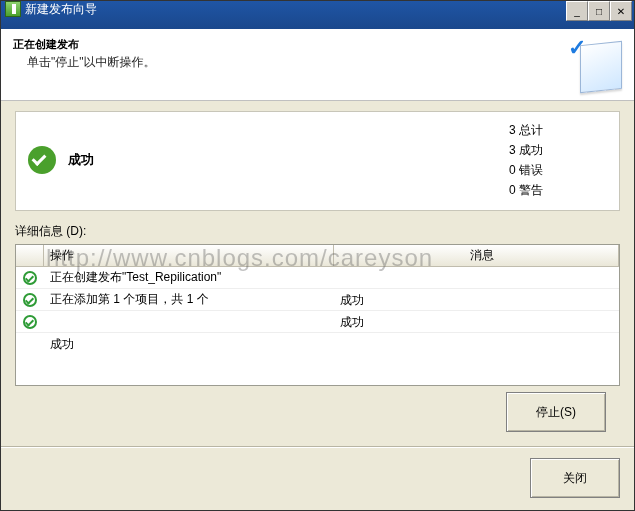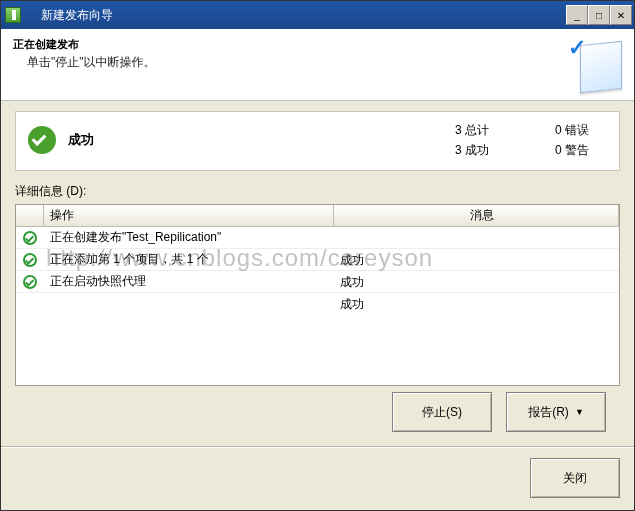--- a/index.html
+++ b/index.html
@@ -12,23 +12,21 @@
     height: 511px;
     overflow: hidden;
     border: 1px solid #333;
   }
   
   .titlebar {
     height: 28px;
     background: linear-gradient(#1f55a5, #1a478c);
     color: #fff;
     display: flex;
-    align-items: center;
     padding: 0 2px 0 4px;
-    gap: 16px;
   }
   .title-icon {
     width: 16px; height: 16px;
     background: linear-gradient(#8fd36f, #4aa02c);
     border: 1px solid #2e6619;
     margin-right: 4px;
     position: relative;
   }
   .title-icon::before{
     content:""; position:absolute; top:2px; left:6px; width:4px; height:10px; background:#fff;
@@ -98,21 +96,21 @@
     position:relative;
   }
   .succ-icon::after{
     content:""; position:absolute;
     left:7px; top:12px;
     width:5px; height:10px;
     border:solid #fff; border-width:0 3px 3px 0;
     transform: rotate(45deg); margin-top:-6px;
   }
   .succ-label { font-weight:bold; font-size:13px; flex:1; }
-  .stats { display:flex; }
+  .stats { display:flex;flex-direction:column; }
   .stats-col { display:flex; flex-direction:column; margin-right: 66px; font-size:12px; line-height:20px;}
   .stats-col:last-child{ margin-right: 20px;}
   .stats-col span{ white-space:nowrap; }
 
   .detail-label { margin-top: 12px; margin-bottom: 4px; font-size:12px; }
 
   .grid {
     border: 1px solid #9c9c91;
     background:#fff;
     flex:1;
@@ -263,34 +261,29 @@
               <div class="small-check"></div>
             </div>
           <div class="cell col-op">正在添加第 1 个项目，共 1 个</div>
           <div class="cell col-st">成功</div>
           <div class="cell col-msg"></div>
         </div>
         <div class="row">
           <div class="cell cell-icon">
               <div class="small-check"></div>
             </div>
-          <div class="cell col-op">正在启动快照代理</div>
           <div class="cell col-st">成功</div>
           <div class="cell col-msg"></div>
         </div>
       </div>
     </div>
 
     <div class="btn-row">
       <div class="btn">
         <span>停止(S)</span>
-      </div>
-      <div class="btn">
-        <span>报告(R)</span>
-        <span class="arrow">▼</span>
       </div>
     </div>
 
   </div>
 
   <div class="footer-divider"></div>
   <div class="footer">
     <div class="btn close">
       <span>关闭</span>
     </div>

